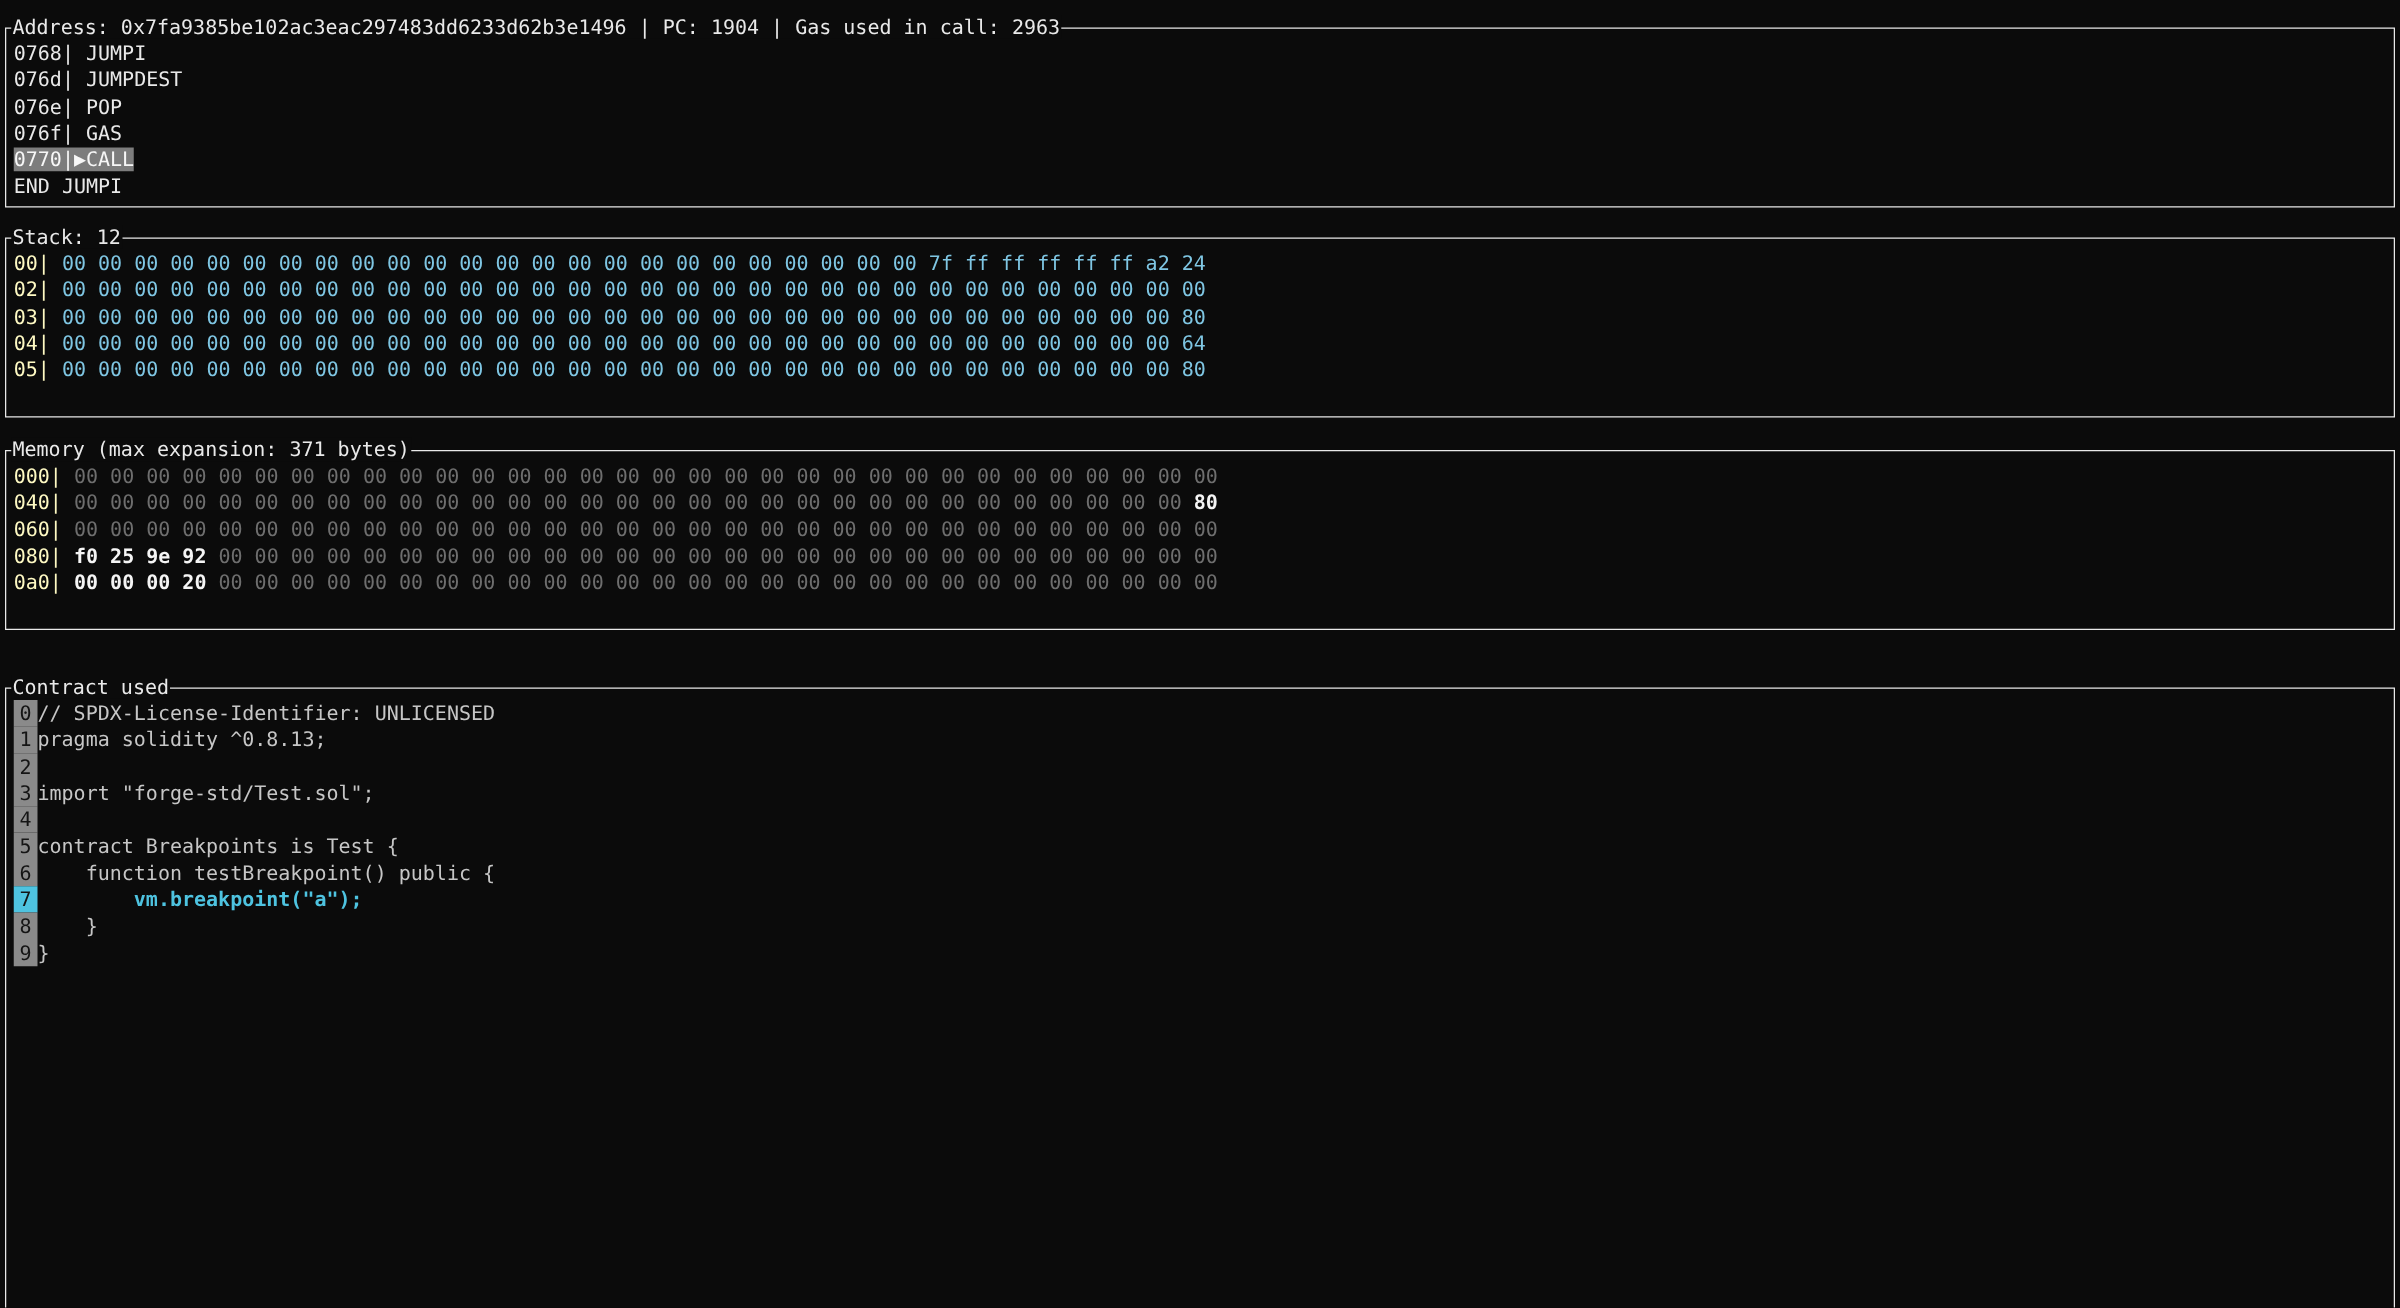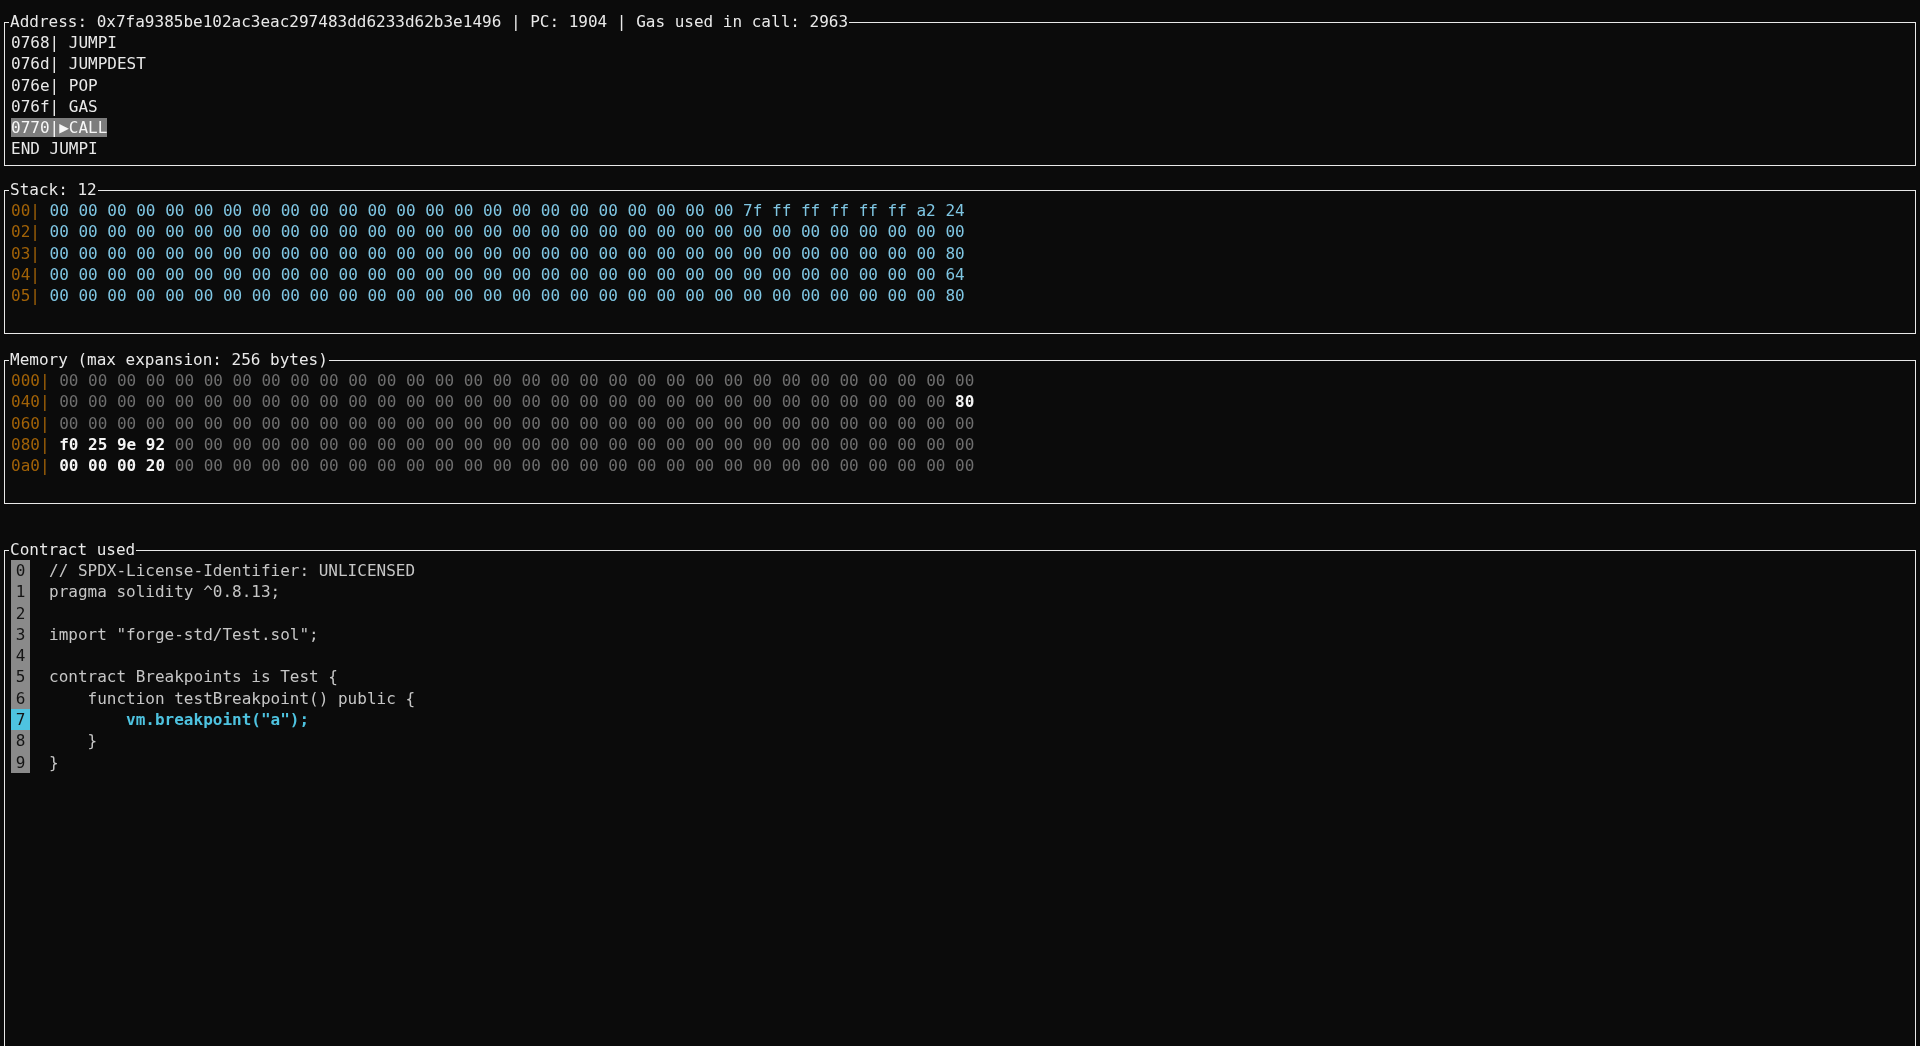--- a/index.html
+++ b/index.html
@@ -28,34 +28,34 @@
     color: #e9e9e9;
     white-space: pre;
   }
   .gap-a { margin-top: 24px; }
   .gap-b { margin-top: 26px; }
   .gap-c { margin-top: 46px; }
   .panel-body.h6 { height: 128px; }
   .panel-body.tall { height: 484px; }
   .t-line { height: 21.3px; line-height: 21.3px; white-space: pre; }
   .current-op { background: #7d7d7d; color: #f7f7f7; }
-  .row-label { color: #a16207; }
+  .row-label { color: #fef9c3; }
   .stack-bytes { color: #7fc6e3; }
   .mem-dim { color: #6e6e6e; }
   .mem-lit { color: #f5f5f5; font-weight: bold; }
   .src-line { height: 21.3px; line-height: 21.3px; display: flex; align-items: stretch; }
   .gutter {
     flex: none;
     width: 19px;
     text-align: center;
     background: #8a8a8a;
     color: #141414;
   }
   .gutter.cur { background: #4ec3e0; }
-  .code { margin-left: 19px; color: #c6c6c6; white-space: pre; }
+  .code { color: #c6c6c6; white-space: pre; }
   .code.cur { color: #4ec3e0; font-weight: bold; }
 </style>
 </head>
 <body>
 
 <div class="screen">
 
   <div class="panel">
     <span class="panel-title">Address: 0x7fa9385be102ac3eac297483dd6233d62b3e1496 | PC: 1904 | Gas used in call: 2963</span>
     <div class="panel-body h6">
@@ -73,21 +73,21 @@
     <div class="panel-body h6">
         <div class="t-line"><span class="row-label">00| </span><span class="stack-bytes">00 00 00 00 00 00 00 00 00 00 00 00 00 00 00 00 00 00 00 00 00 00 00 00 7f ff ff ff ff ff a2 24</span></div>
         <div class="t-line"><span class="row-label">02| </span><span class="stack-bytes">00 00 00 00 00 00 00 00 00 00 00 00 00 00 00 00 00 00 00 00 00 00 00 00 00 00 00 00 00 00 00 00</span></div>
         <div class="t-line"><span class="row-label">03| </span><span class="stack-bytes">00 00 00 00 00 00 00 00 00 00 00 00 00 00 00 00 00 00 00 00 00 00 00 00 00 00 00 00 00 00 00 80</span></div>
         <div class="t-line"><span class="row-label">04| </span><span class="stack-bytes">00 00 00 00 00 00 00 00 00 00 00 00 00 00 00 00 00 00 00 00 00 00 00 00 00 00 00 00 00 00 00 64</span></div>
         <div class="t-line"><span class="row-label">05| </span><span class="stack-bytes">00 00 00 00 00 00 00 00 00 00 00 00 00 00 00 00 00 00 00 00 00 00 00 00 00 00 00 00 00 00 00 80</span></div>
       </div>
   </div>
 
   <div class="panel gap-b">
-    <span class="panel-title">Memory (max expansion: 256 bytes)</span>
+    <span class="panel-title">Memory (max expansion: 371 bytes)</span>
     <div class="panel-body h6">
         <div class="t-line"><span class="row-label">000| </span><span class="mem-dim">00 00 00 00 00 00 00 00 00 00 00 00 00 00 00 00 00 00 00 00 00 00 00 00 00 00 00 00 00 00 00 00</span></div>
         <div class="t-line"><span class="row-label">040| </span><span class="mem-dim">00 00 00 00 00 00 00 00 00 00 00 00 00 00 00 00 00 00 00 00 00 00 00 00 00 00 00 00 00 00 00</span><span class="mem-lit"> 80</span></div>
         <div class="t-line"><span class="row-label">060| </span><span class="mem-dim">00 00 00 00 00 00 00 00 00 00 00 00 00 00 00 00 00 00 00 00 00 00 00 00 00 00 00 00 00 00 00 00</span></div>
         <div class="t-line"><span class="row-label">080| </span><span class="mem-lit">f0 25 9e 92</span><span class="mem-dim"> 00 00 00 00 00 00 00 00 00 00 00 00 00 00 00 00 00 00 00 00 00 00 00 00 00 00 00 00</span></div>
         <div class="t-line"><span class="row-label">0a0| </span><span class="mem-lit">00 00 00 20</span><span class="mem-dim"> 00 00 00 00 00 00 00 00 00 00 00 00 00 00 00 00 00 00 00 00 00 00 00 00 00 00 00 00</span></div>
       </div>
   </div>
 
   <div class="panel gap-c">

